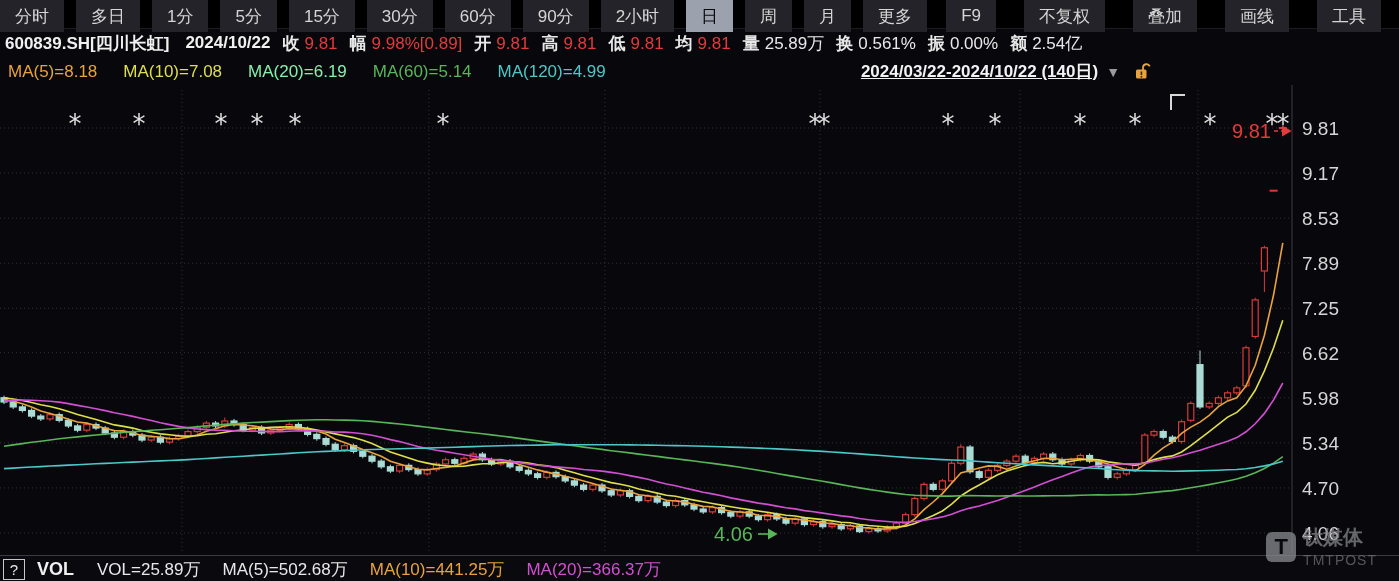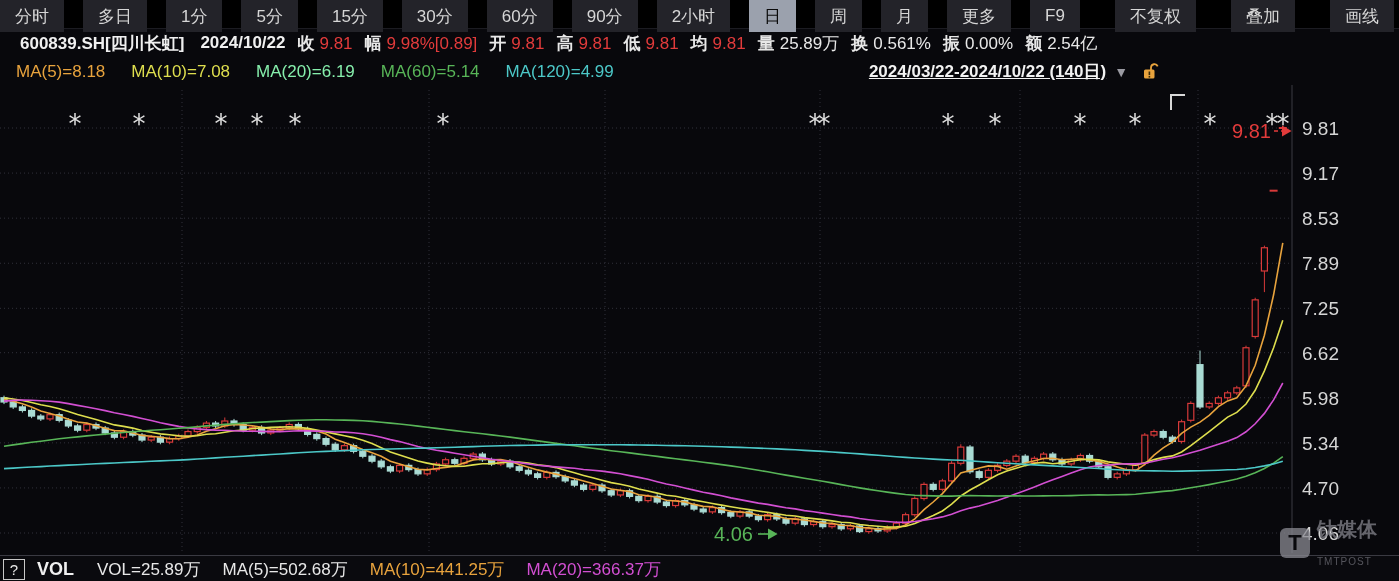--- a/index.html
+++ b/index.html
@@ -3,36 +3,36 @@
 <meta charset="utf-8">
 <style>
   html,body{margin:0;padding:0;background:#000;}
   .screen{position:relative;width:1399px;height:581px;background:#08080c;overflow:hidden;
           font-family:"Liberation Sans","DejaVu Sans",sans-serif;color:#e8e8e8;}
   
   .toolbar{position:absolute;top:0;left:0;width:1399px;height:28px;background:#000;
            display:flex;align-items:stretch;border-bottom:1px solid #1c1c22;}
   .tabs{display:flex;align-items:stretch;}
   .tab{background:#232329;color:#d6d6d6;font-size:17px;display:flex;align-items:center;
-       padding:16px 15px;margin-right:19px;cursor:pointer;white-space:nowrap;}
+       padding:16px 15px;margin-right:12px;cursor:pointer;white-space:nowrap;}
   .tab.active{background:#9ba1ad;color:#0a0a0a;}
   .toolbar .spacer{flex:1;}
   
   .info-bar{position:absolute;top:29px;left:0;width:1399px;height:28px;display:flex;
             align-items:center;font-size:17px;white-space:nowrap;}
-  .info-bar .sym{margin-left:20px;font-weight:700;color:#f0f0f0;}
+  .info-bar .sym{margin-left:5px;font-weight:700;color:#f0f0f0;}
   .info-bar .date{margin-left:16px;color:#f0f0f0;font-weight:700;}
   .field{margin-left:12px;}
   .flabel{color:#e8e8e8;font-weight:700;}
   .fvalue{margin-left:5px;}
   .fvalue.red{color:#e23b3b;}
   .fvalue.white{color:#e8e8e8;}
   
   .ma-bar{position:absolute;top:58px;left:0;width:1194px;height:27px;display:flex;
-          align-items:center;font-size:17px;white-space:nowrap;padding-left:8px;}
+          align-items:center;font-size:17px;white-space:nowrap;}
   .ma-item{margin-left:8px;margin-right:18px;}
   .ma-right{position:absolute;right:42px;top:0;height:27px;display:flex;align-items:center;}
   .range-label{color:#f2f2f2;font-size:17px;font-weight:700;text-decoration:underline;cursor:pointer;}
   .dd-arrow{color:#9a9aa2;font-size:14px;margin-left:8px;cursor:pointer;}
   .lock{margin-left:12px;cursor:pointer;display:flex;align-items:center;}
   
   .chart-wrap{position:absolute;top:85px;left:0;width:1399px;height:470px;}
   svg{display:block;}
   
   .vol-bar{position:absolute;top:555px;left:0;width:1399px;height:26px;background:#0a0a0e;
@@ -40,21 +40,21 @@
   .help-box{margin-left:3px;width:20px;height:19px;border:1px solid #c8c8c8;color:#e8e8e8;
             display:flex;align-items:center;justify-content:center;font-size:15px;cursor:pointer;}
   .vol-title{margin-left:12px;font-size:18px;font-weight:700;color:#f0f0f0;}
   .vol-item{margin-left:22px;}
   
   .watermark{position:absolute;right:22px;bottom:14px;display:flex;align-items:center;opacity:.75;}
   .wm-logo{width:30px;height:30px;border-radius:6px;background:#8a8a92;color:#0a0a0e;
            font-weight:700;font-size:22px;display:flex;align-items:center;justify-content:center;}
   .wm-txt{margin-left:7px;color:#85858d;line-height:1;}
   .wm-cn{font-size:20px;font-weight:700;}
-  .wm-en{font-size:10px;letter-spacing:1px;color:#6e6e76;margin-top:18px;}
+  .wm-en{font-size:14px;letter-spacing:1px;color:#6e6e76;margin-top:6px;}
 </style>
 </head>
 <body>
 
 <div class="screen">
 
   <div class="toolbar">
     <div class="tabs">
         <div class="tab">分时</div>
         <div class="tab">多日</div>

